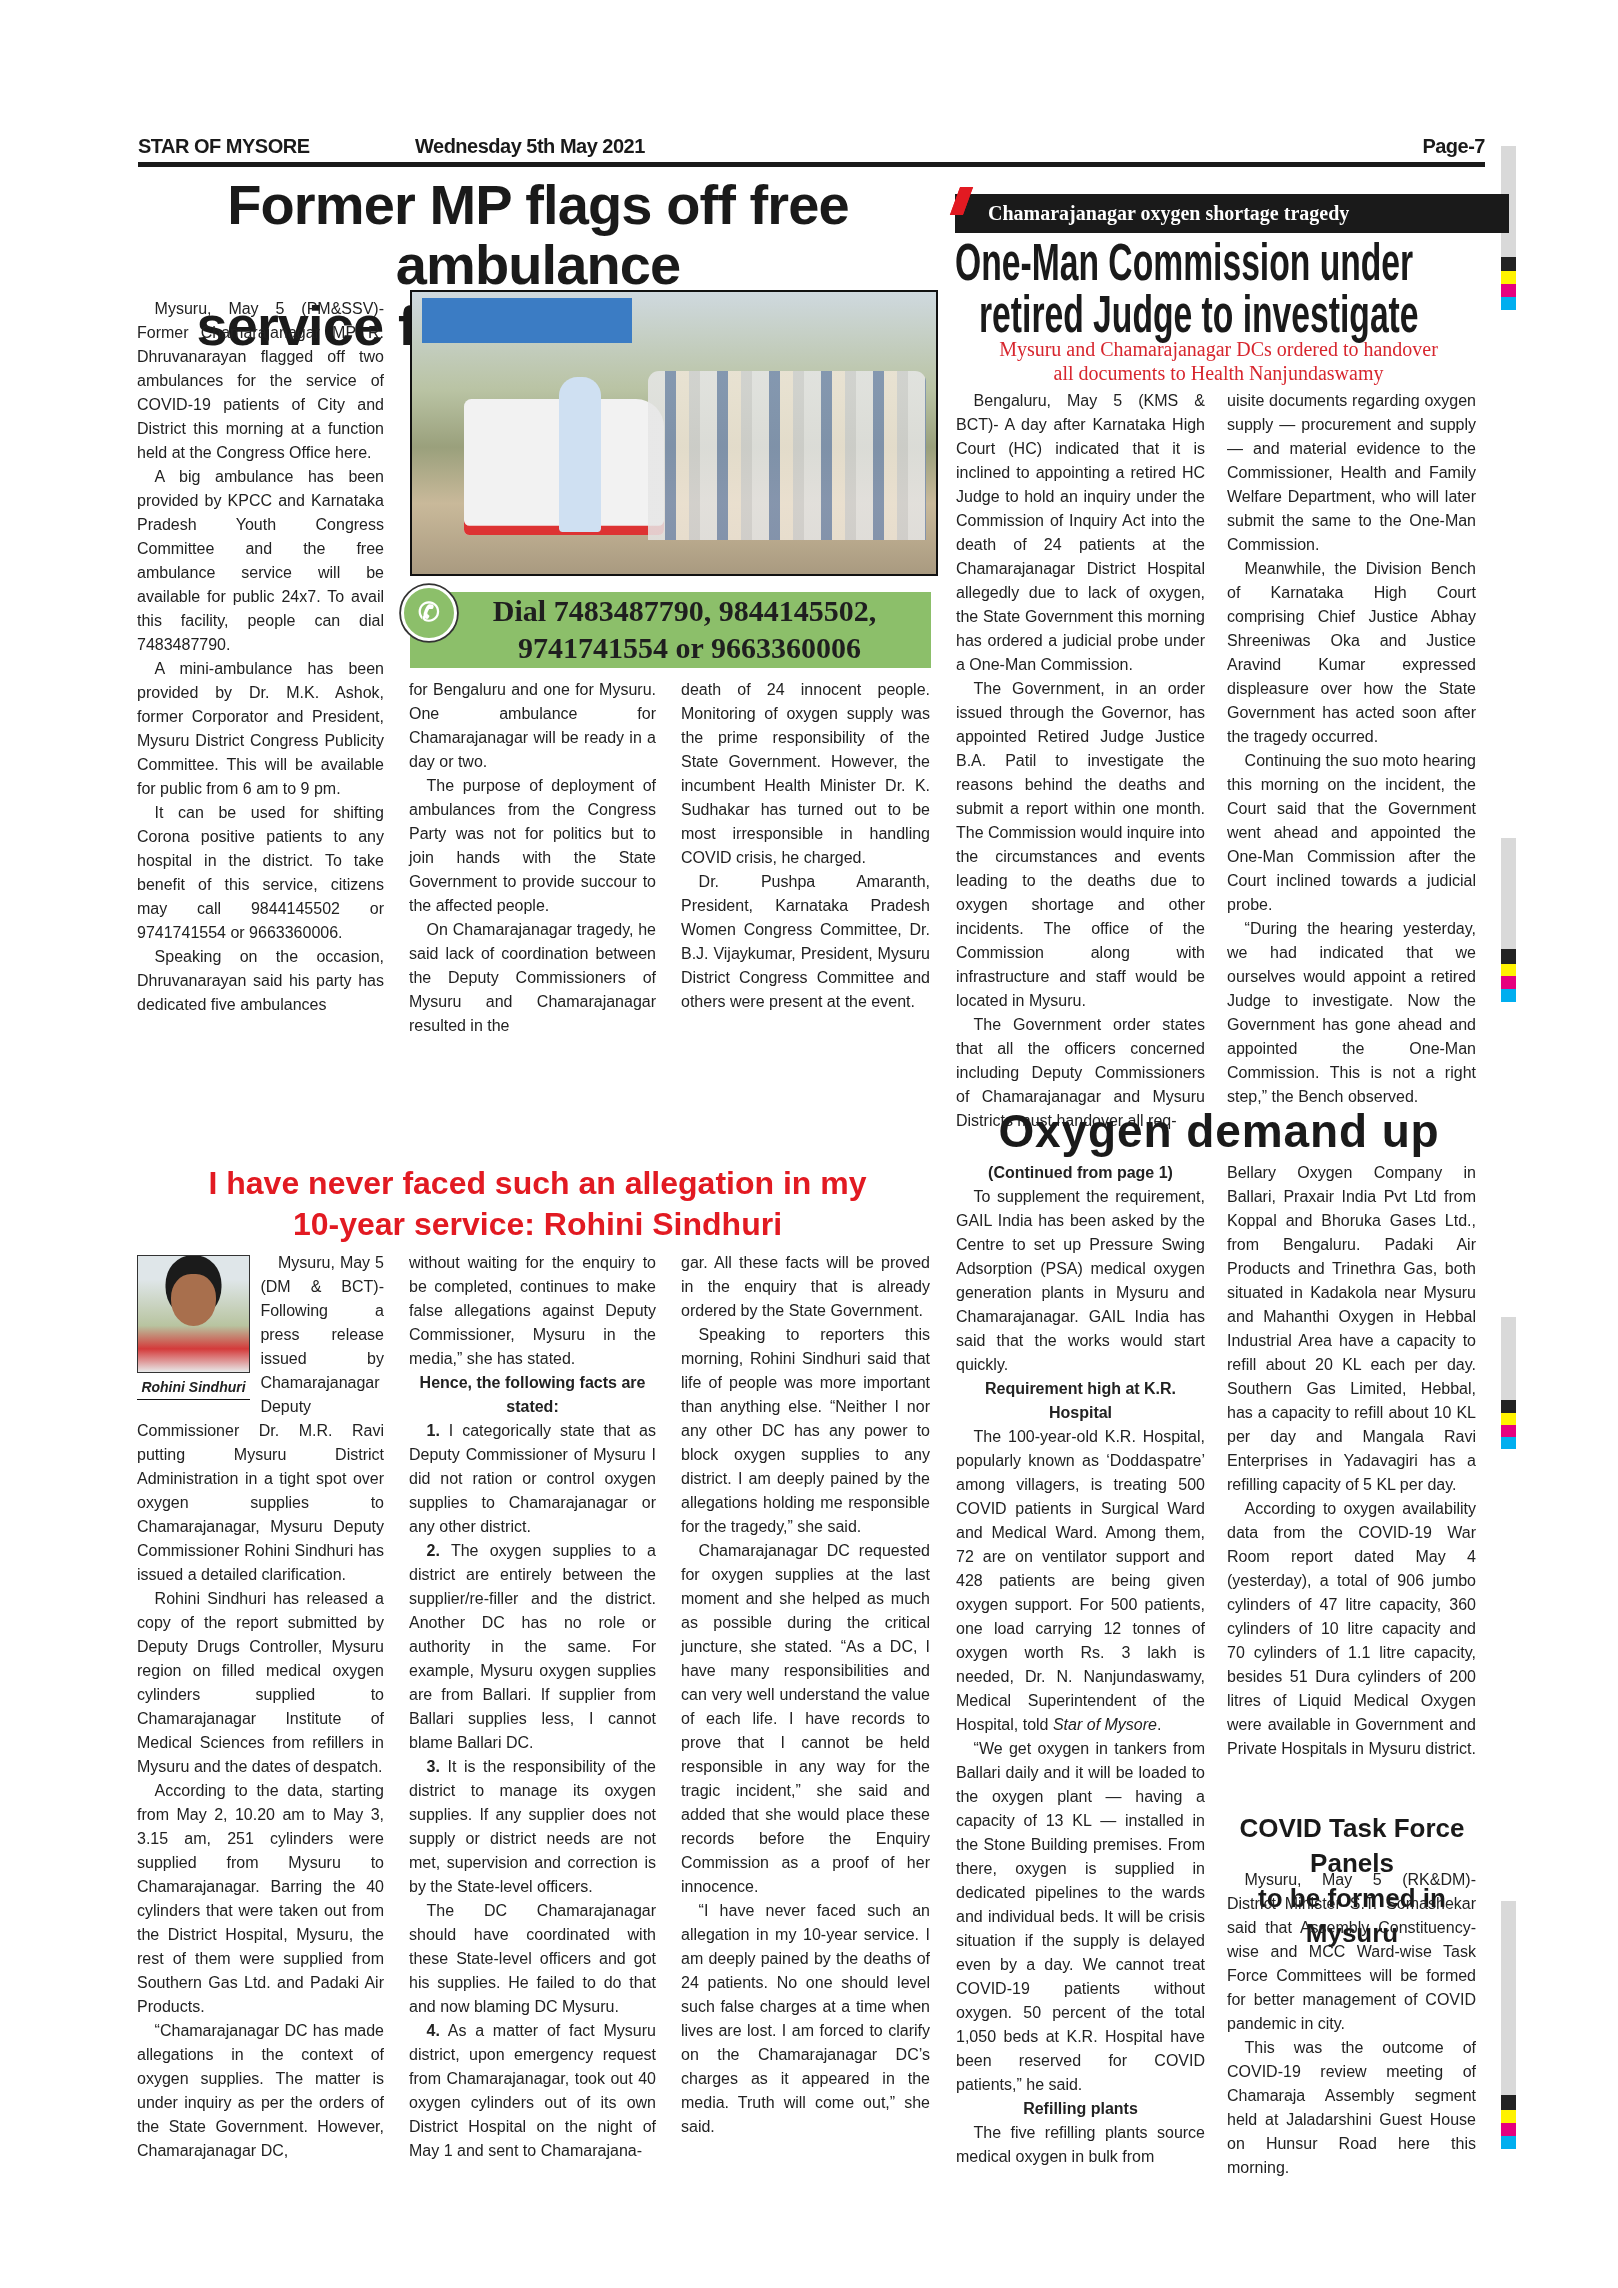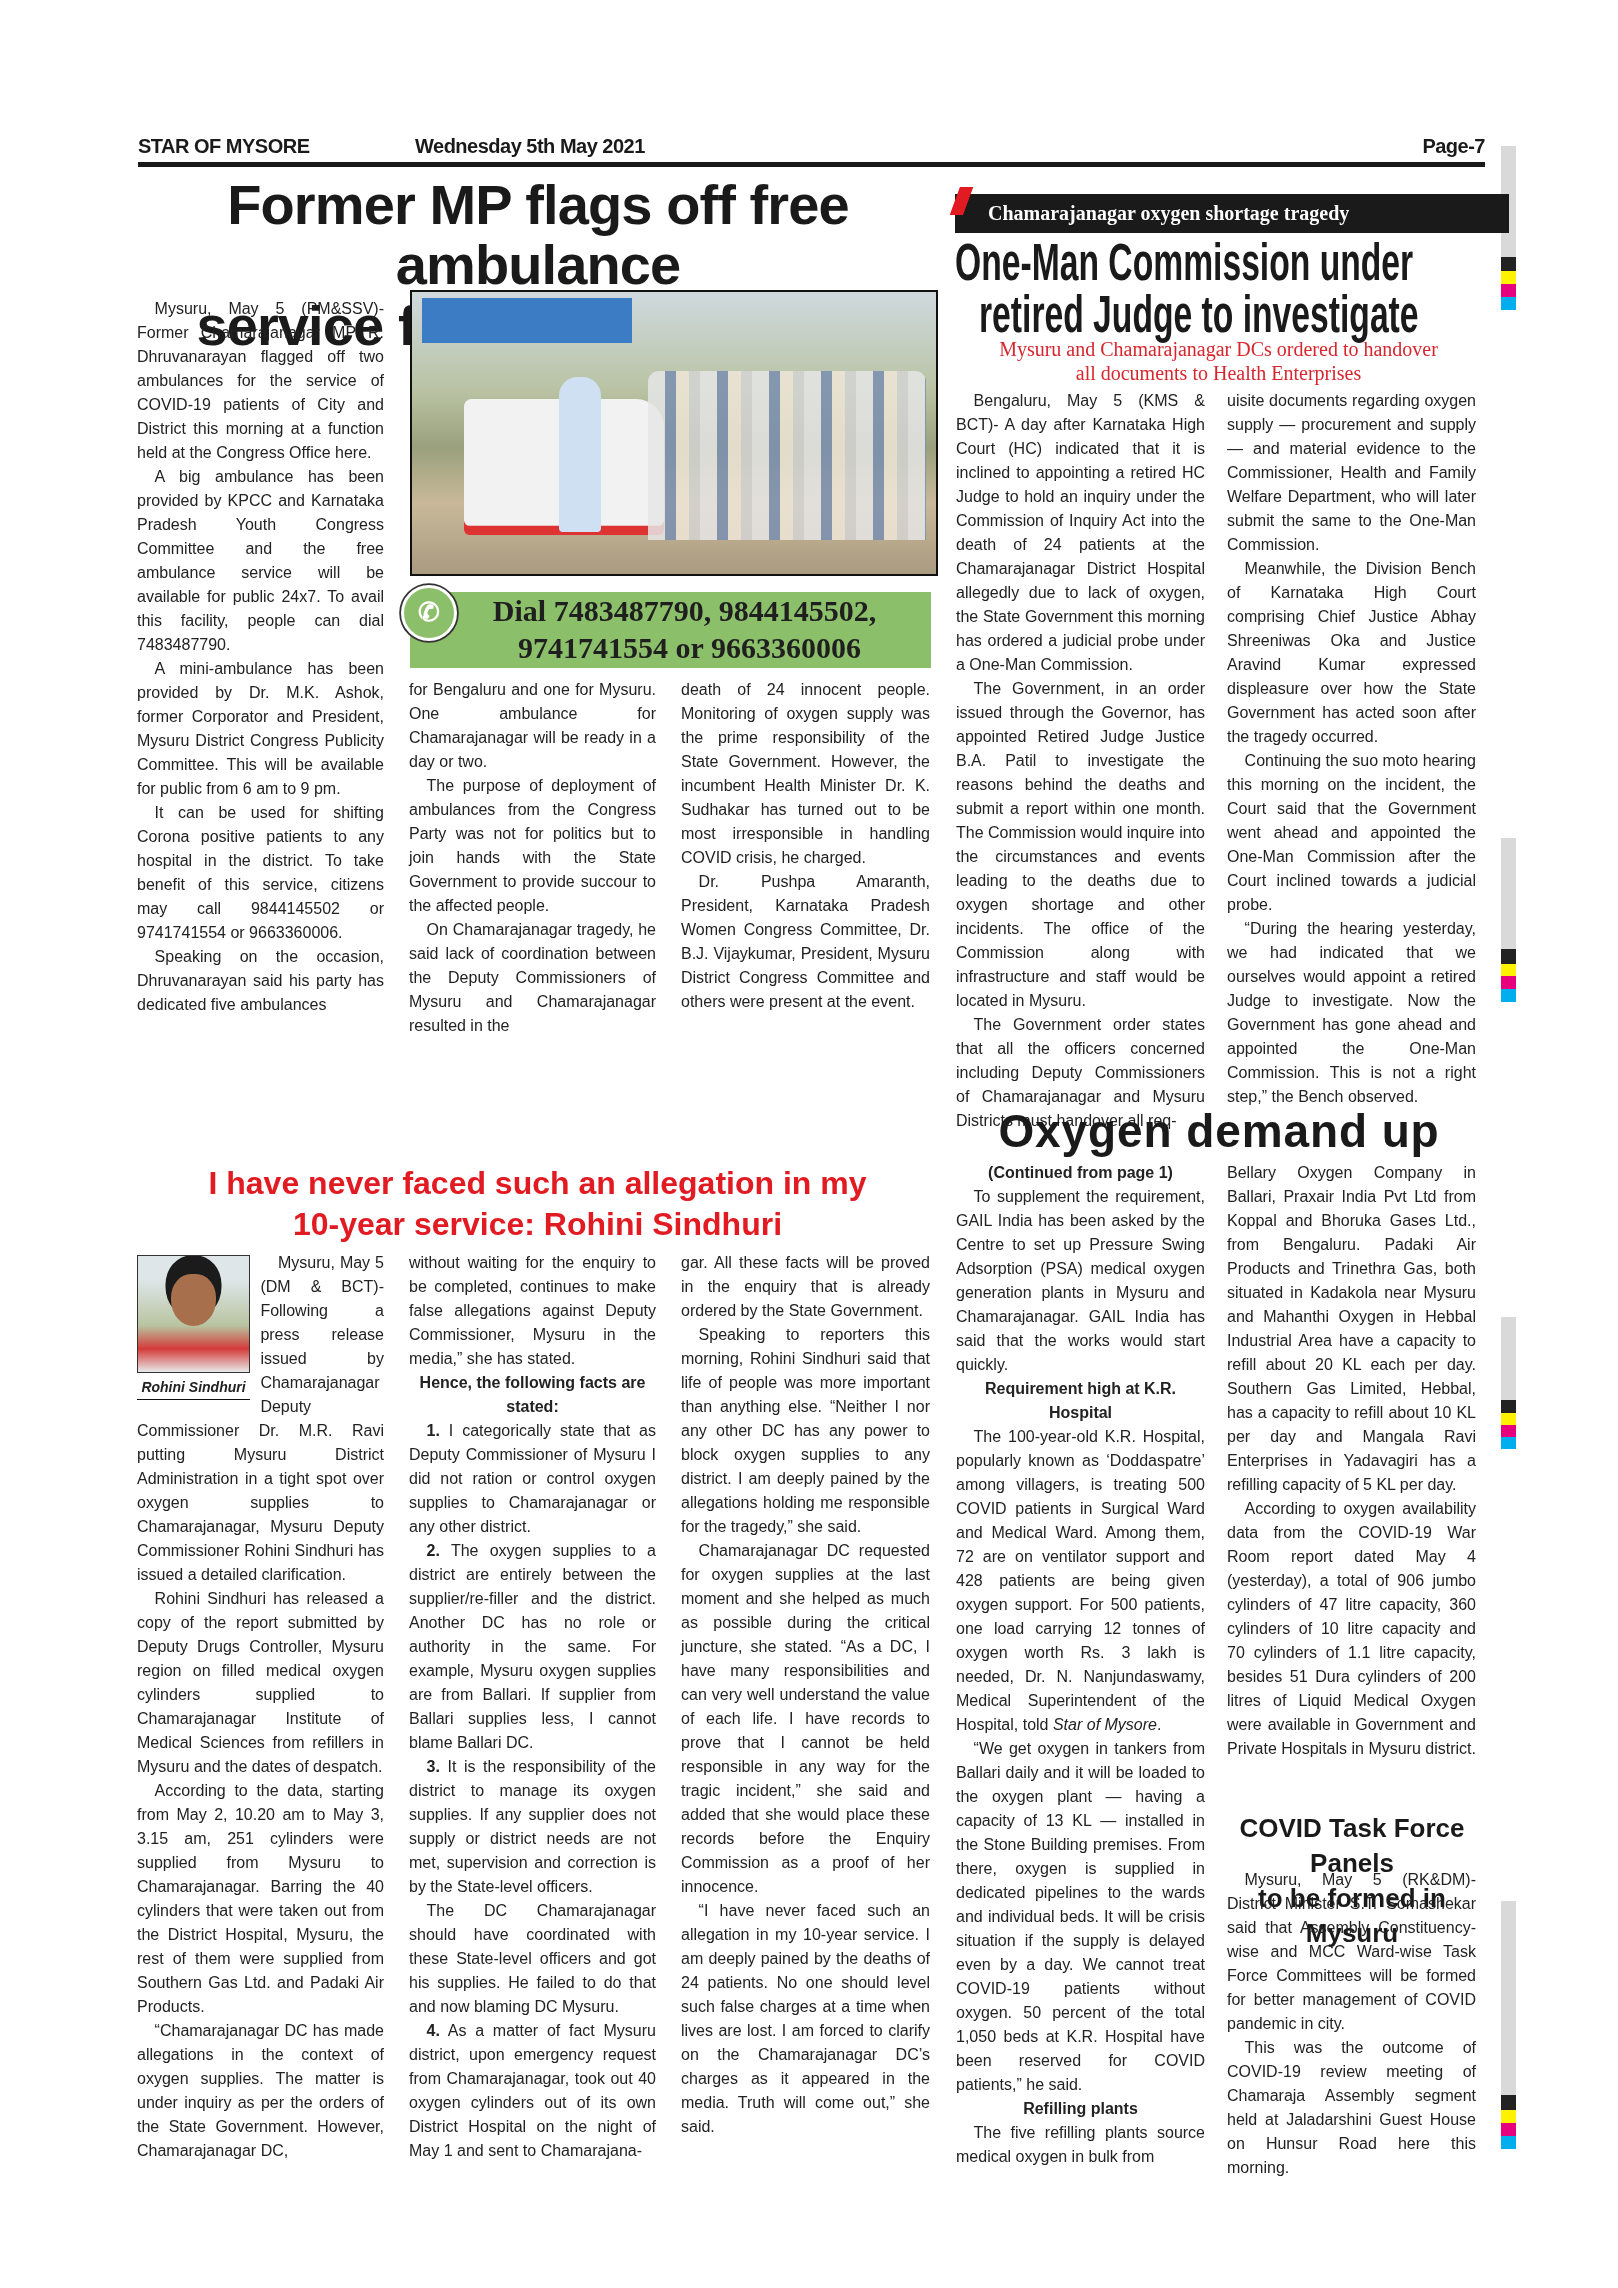--- a/index.html
+++ b/index.html
@@ -125,21 +125,21 @@
   <div class="kicker" style="left:955px;top:194px;width:521px;height:39px;">
     <span class="flag"></span>
     <span>Chamarajanagar oxygen shortage tragedy</span>
   </div>
   <div class="abs" style="left:955px;top:237px;width:526px;height:102px;overflow:visible;">
     <div class="condensed" style="font-size:51px;line-height:52px;transform:scaleX(0.66);">One-Man Commission under</div>
     <div class="condensed" style="font-size:51px;line-height:52px;transform:scaleX(0.66);margin-left:24px;">retired Judge to investigate</div>
   </div>
   <div class="abs redsub" style="left:951px;top:337px;width:535px;font-size:20px;line-height:24px;">
     <div>Mysuru and Chamarajanagar DCs ordered to handover</div>
-    <div>all documents to Health Enterprises</div>
+    <div>all documents to Health Nanjundaswamy</div>
   </div>
 
   <div class="col" style="left:956px;top:389px;width:249px;">
     <p>Bengaluru, May 5 (KMS &amp; BCT)- A day after Karnataka High Court (HC) indicated that it is inclined to appointing a retired HC Judge to hold an inquiry under the Commission of Inquiry Act into the death of 24 patients at the Chamarajanagar District Hospital allegedly due to lack of oxygen, the State Government this morning has ordered a judicial probe under a One-Man Commission.</p>
     <p>The Government, in an order issued through the Governor, has appointed Retired Judge Justice B.A. Patil to investigate the reasons behind the deaths and submit a report within one month. The Commission would inquire into the circumstances and events leading to the deaths due to oxygen shortage and other incidents. The office of the Commission along with infrastructure and staff would be located in Mysuru.</p>
     <p>The Government order states that all the officers concerned including Deputy Commissioners of Chamarajanagar and Mysuru Districts must handover all req-</p>
   </div>
   <div class="col" style="left:1227px;top:389px;width:249px;">
     <p class="noind">uisite documents regarding oxygen supply — procurement and supply — and material evidence to the Commissioner, Health and Family Welfare Department, who will later submit the same to the One-Man Commission.</p>
     <p>Meanwhile, the Division Bench of Karnataka High Court comprising Chief Justice Abhay Shreeniwas Oka and Justice Aravind Kumar expressed displeasure over how the State Government has acted soon after the tragedy occurred.</p>

